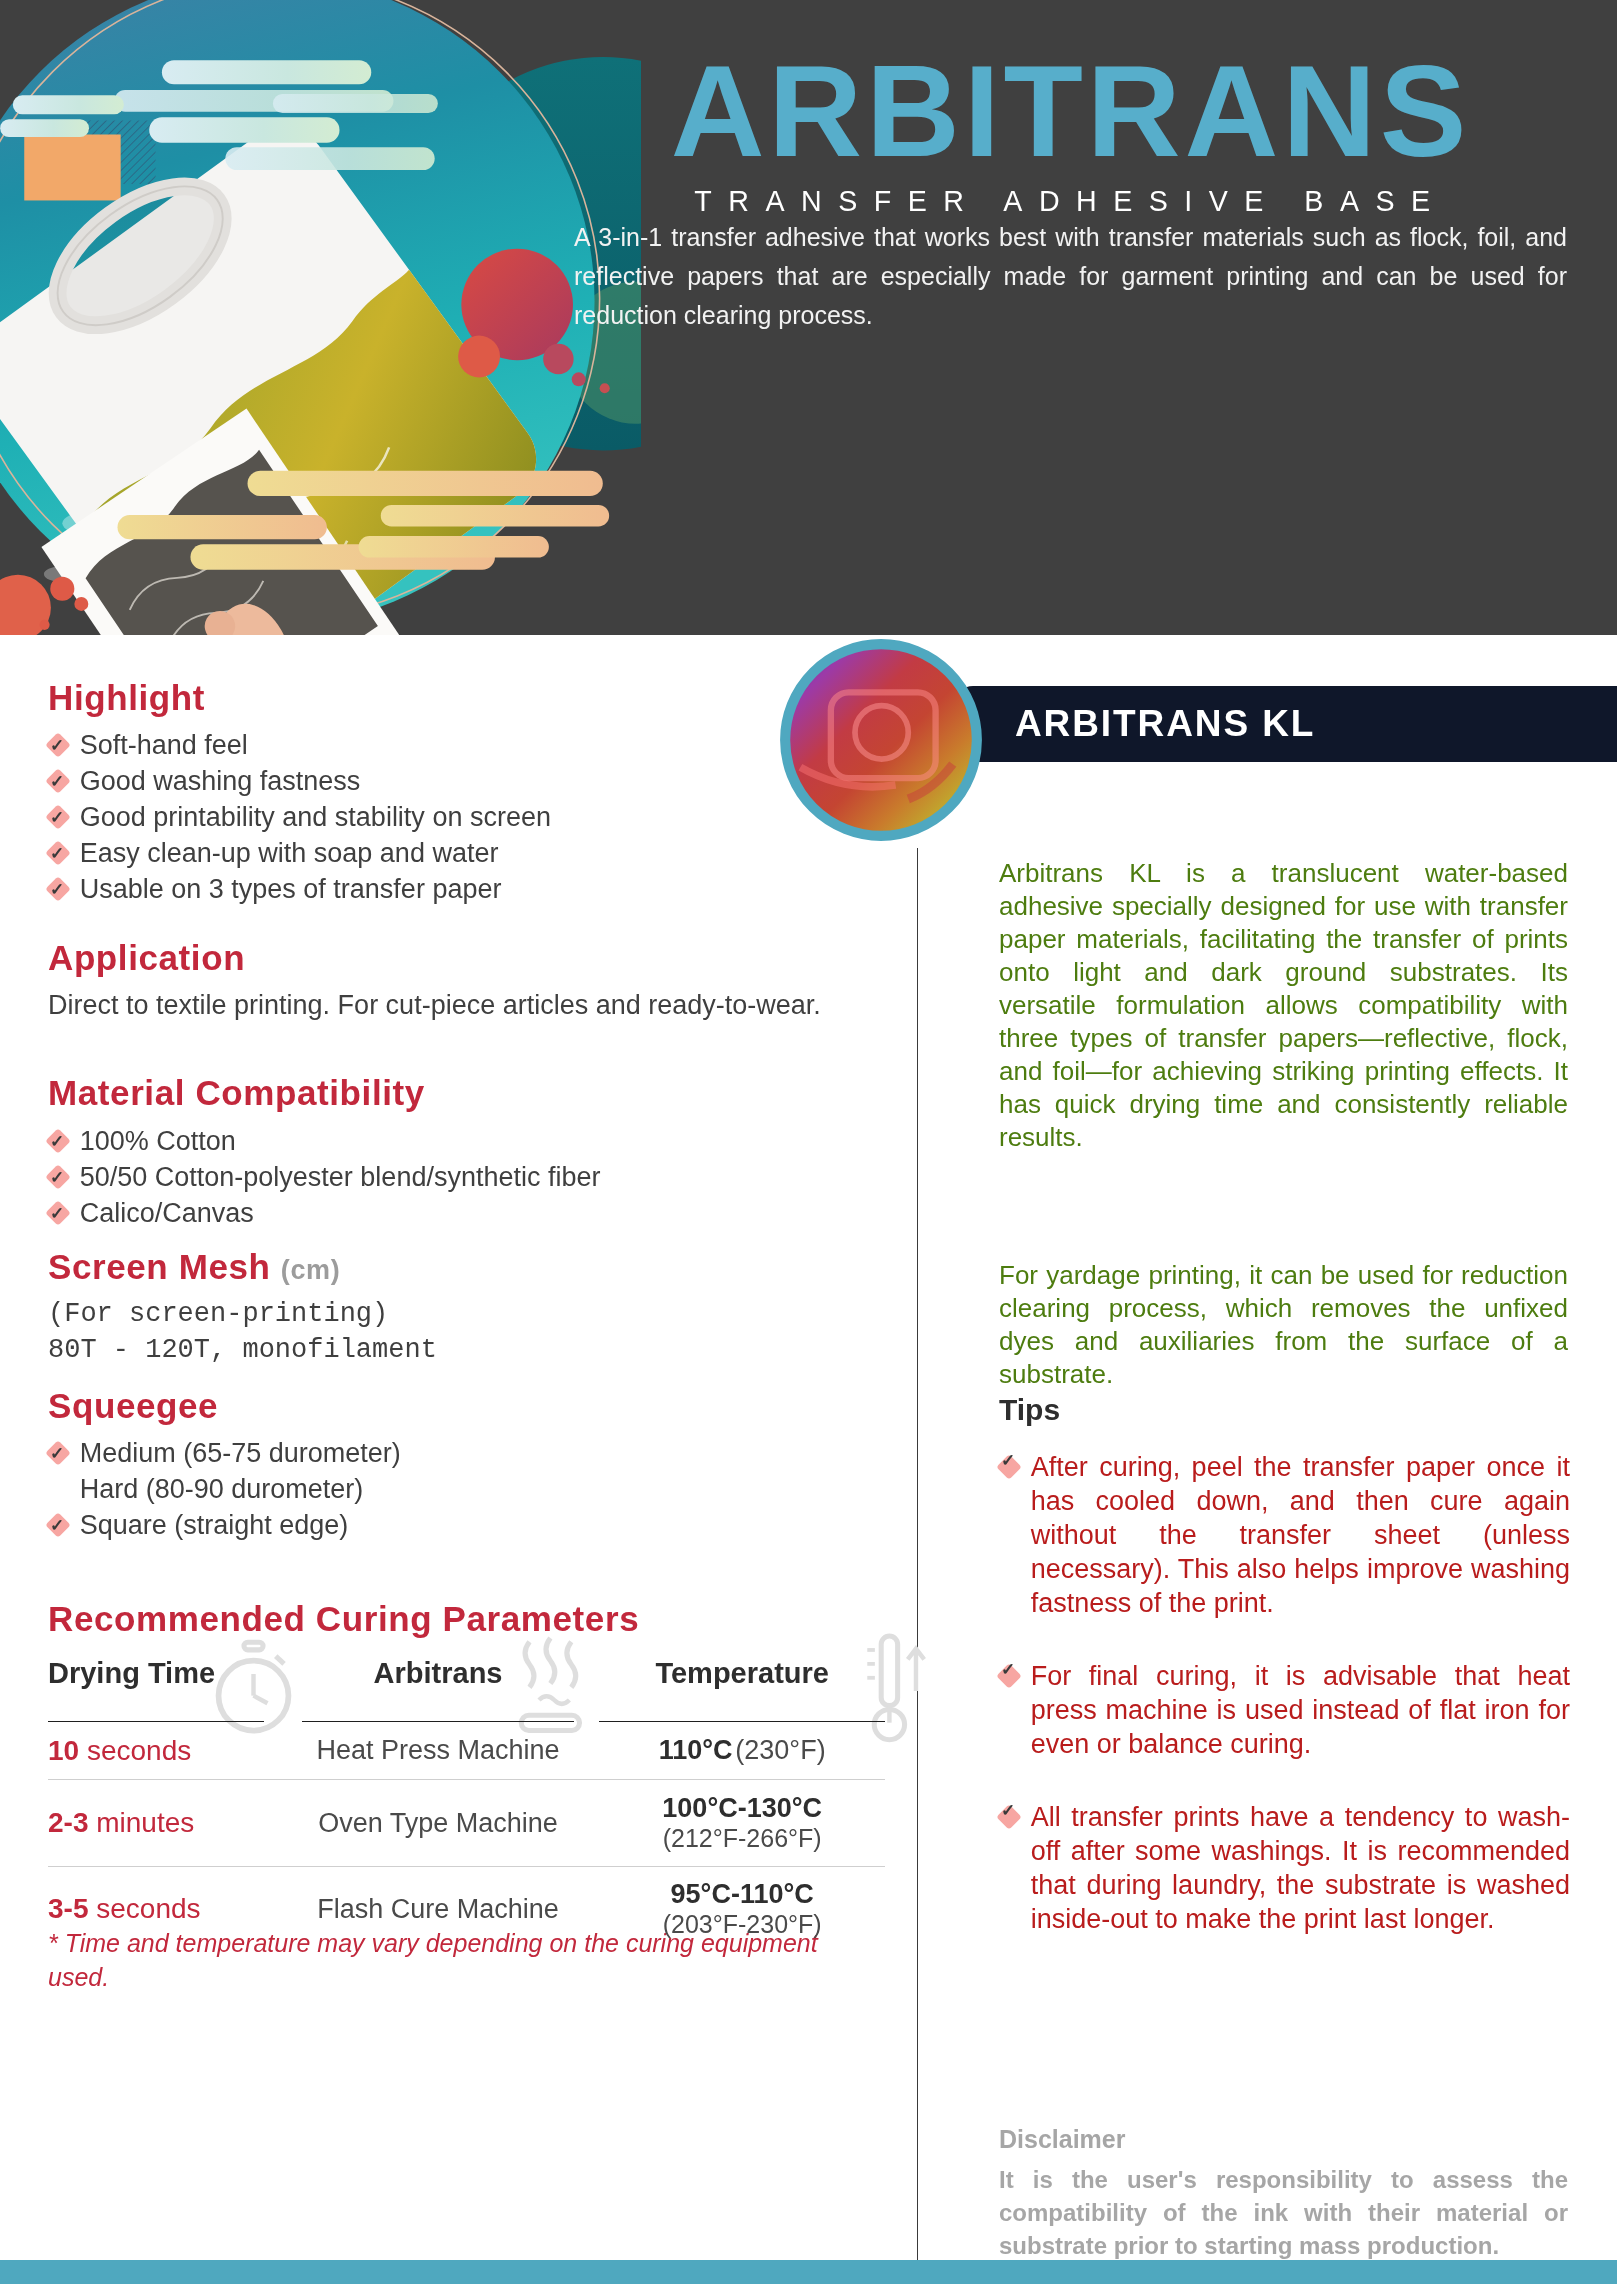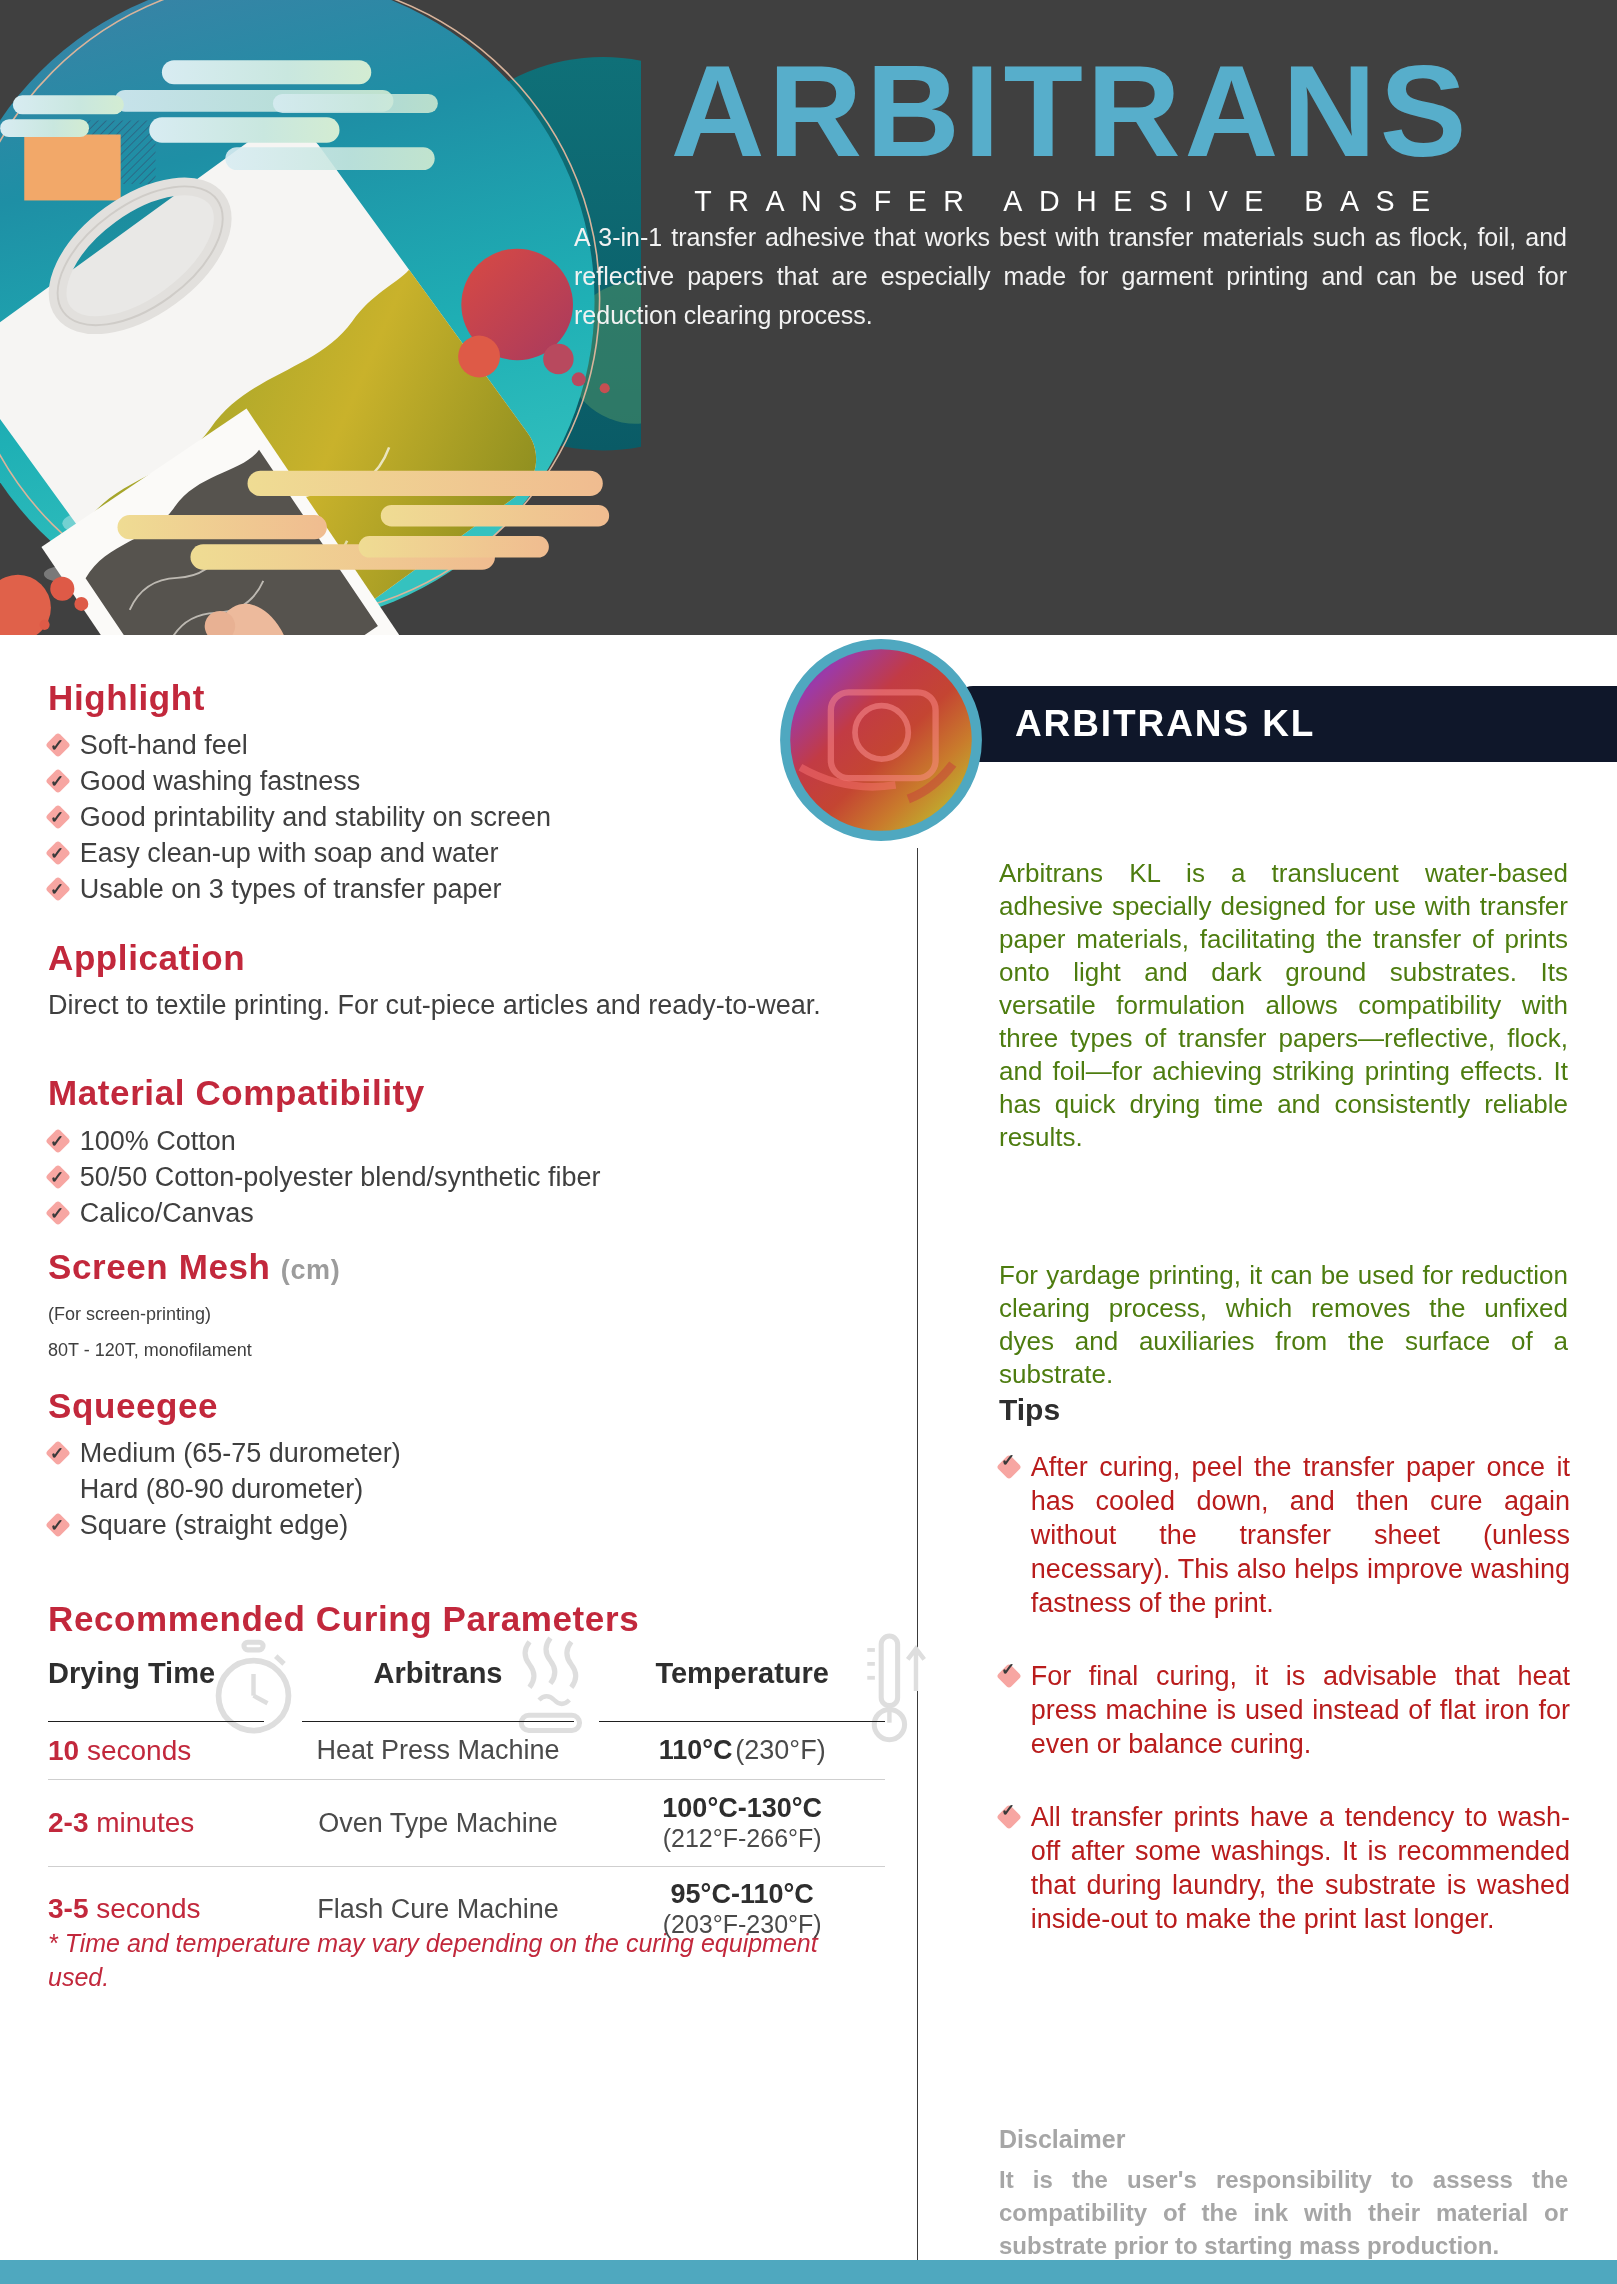--- a/index.html
+++ b/index.html
@@ -22,21 +22,21 @@
   ul.blist{list-style:none;margin:0;padding:0;position:absolute;}
   ul.blist li{display:flex;align-items:flex-start;line-height:36px;}
   .bullet-ico{position:relative;width:19px;height:19px;flex:0 0 19px;margin:8.2px 12.7px 0 0;}
   .bullet-ico .dmd{position:absolute;left:0.6px;top:0.6px;width:18px;height:18px;background:#F7A6A2;
                    border-radius:3.2px;transform:rotate(45deg);}
   .bullet-ico .chk{position:absolute;left:1.9px;top:-7.6px;color:#3A3A3A;font-size:17px;font-weight:bold;}
   li.no-bullet .bullet-ico{visibility:hidden;}
 
   
   .app-text{position:absolute;left:48px;top:987px;width:806px;font-size:27px;line-height:36px;color:#3F3F3F;}
-  .sm-lines{position:absolute;left:48px;top:1296px;font-size:18px;line-height:36px;color:#3F3F3F;}
+  .sm-lines{position:absolute;left:48px;top:1296px;font-size:27px;line-height:36px;color:#3F3F3F;font-family:Liberation Mono, monospace;}
 
   
   .curing-table{position:absolute;left:48px;top:1657px;width:837px;z-index:2;}
   .t-head{display:flex;}
   .t-c1{width:216px;}
   .t-c2{width:273px;margin-left:38px;text-align:center;}
   .t-c3{width:286px;margin-left:25px;text-align:center;}
   .t-head > div{font-size:29px;font-weight:bold;color:#2E2E2E;padding-bottom:31px;
                 border-bottom:1.9px solid #1F1F1F;}
   .t-row{display:flex;align-items:center;padding:12.7px 0;}

